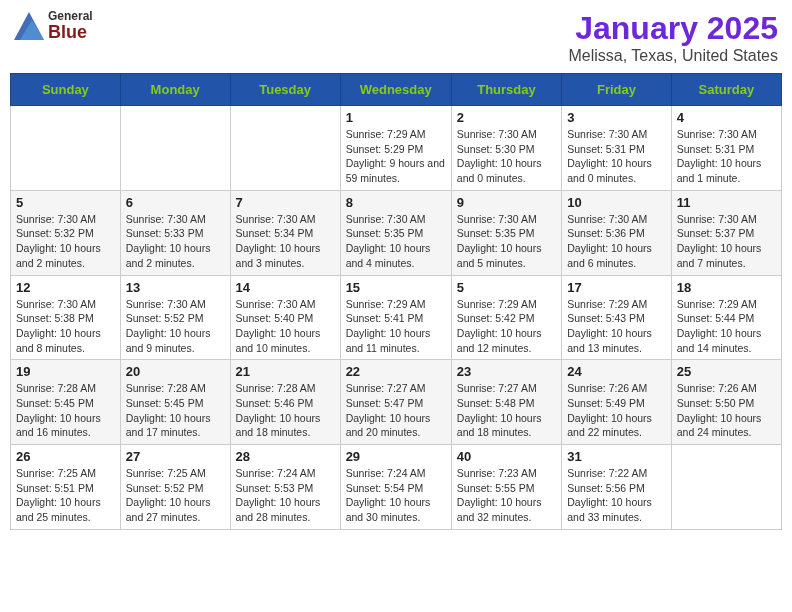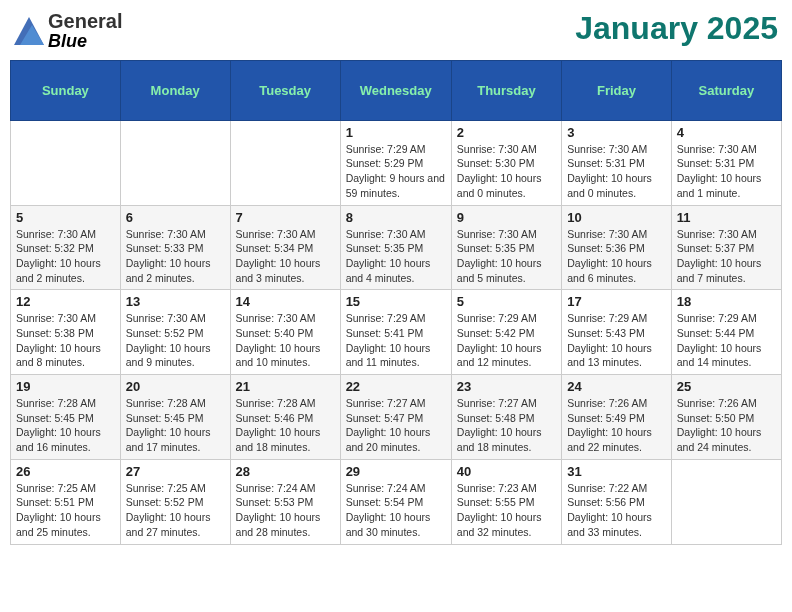--- a/index.html
+++ b/index.html
@@ -21,59 +21,58 @@
       display: flex;
       align-items: center;
       gap: 4px;
     }
     .logo-text {
       display: flex;
       flex-direction: column;
       line-height: 1.1;
     }
     .logo-general {
-      font-size: 20px;
+      font-size: 12px;
       font-weight: bold;
       color: #333;
     }
     .logo-blue {
       font-size: 18px;
       font-weight: bold;
-      color: #000000;
-      font-style: italic;
+      color: #7f1d1d;
     }
     .logo-icon {
       width: 30px;
       height: 28px;
     }
     .title-block {
       text-align: right;
     }
     .title-block h1 {
       font-size: 32px;
       font-weight: bold;
-      color: #0f766e;
+      color: #6d28d9;
     }
     .title-block h2 {
       font-size: 16px;
       color: #444;
       font-weight: normal;
     }
     .calendar {
       width: 100%;
       border-collapse: collapse;
       border: 1px solid #bbb;
     }
     .calendar thead tr th {
       background: #2255aa;
-      color: #86efac;
+      color: #84cc16;
       font-size: 13px;
       font-weight: bold;
       text-align: center;
-      padding: 22px 4px;
+      padding: 8px 4px;
       border: 1px solid #1a4488;
     }
     .calendar tbody tr td {
       vertical-align: top;
       border: 1px solid #ccc;
       padding: 4px 5px;
       font-size: 11px;
       color: #333;
       background: #fff;
       width: 113px;
@@ -106,20 +105,21 @@
       <polygon points="0,28 15,0 30,28" fill="#2255aa" opacity="0.85"></polygon>
       <polygon points="6,28 18,8 30,28" fill="#5599dd" opacity="0.7"></polygon>
     </svg>
     <div class="logo-text">
       <span class="logo-general">General</span>
       <span class="logo-blue">Blue</span>
     </div>
   </div>
   <div class="title-block">
     <h1>January 2025</h1>
+    <h2>Melissa, Texas, United States</h2>
   </div>
 </div>
 
 <table class="calendar">
   <thead>
     <tr>
     <th>Sunday</th>
         <th>Monday</th>
         <th>Tuesday</th>
         <th>Wednesday</th>

